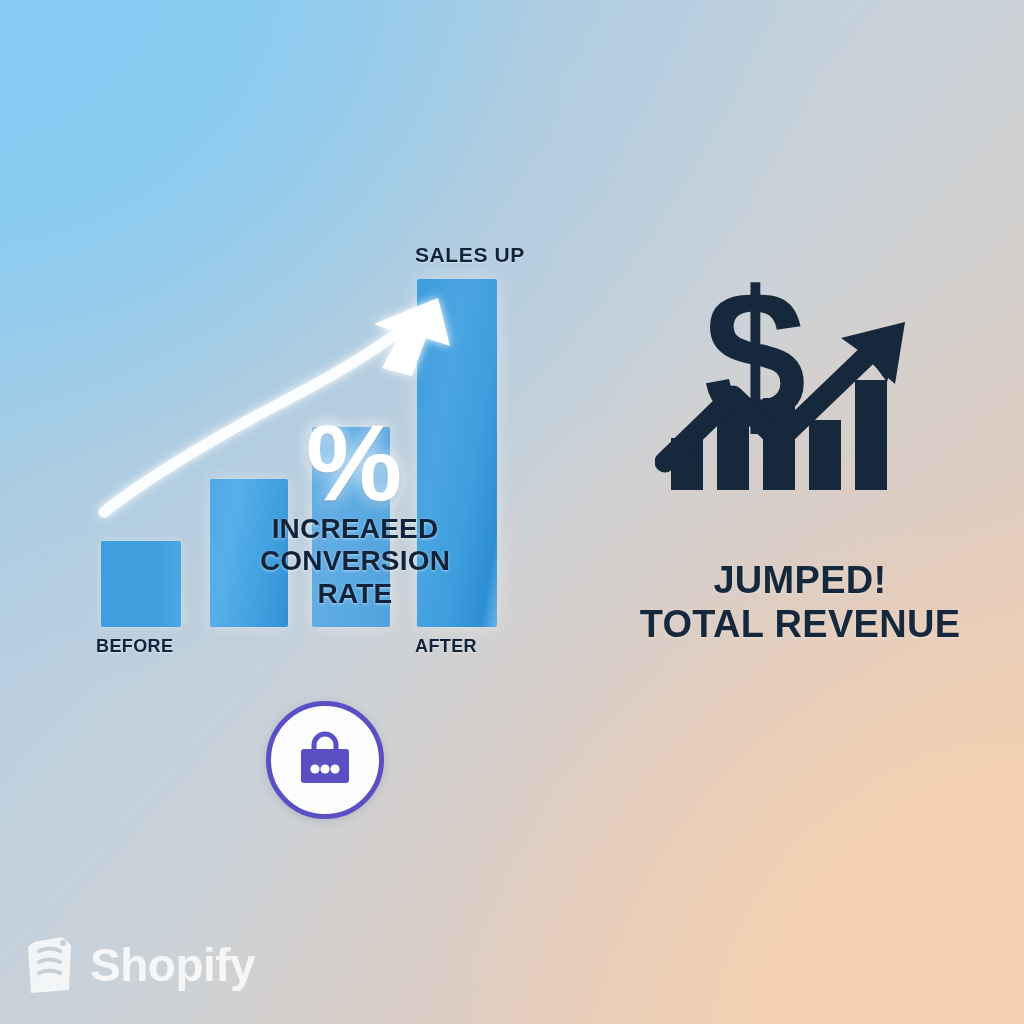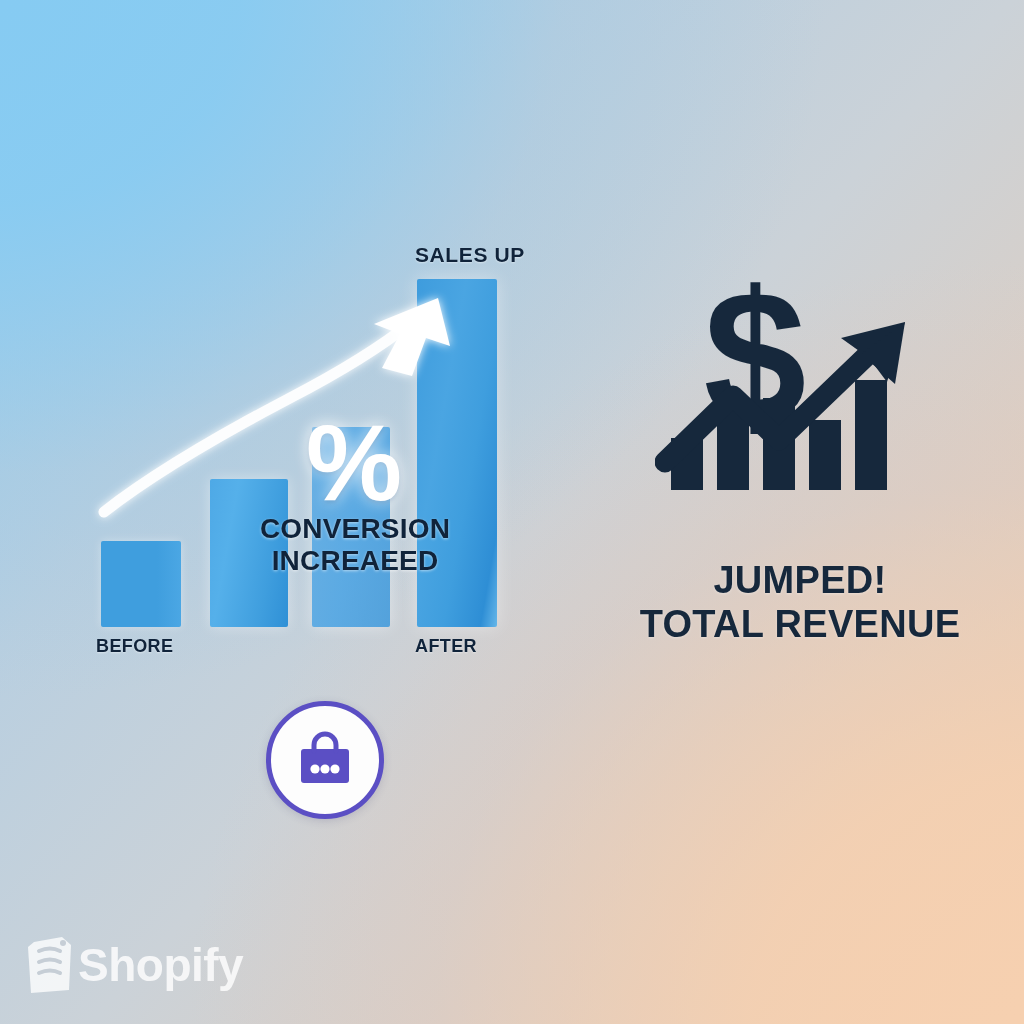--- a/index.html
+++ b/index.html
@@ -164,21 +164,21 @@
     box-shadow: 0 2px 8px rgba(60,60,110,0.18);
   }
 
   
   #shopify-logo {
     position: absolute;
     left: 22px;
     top: 934px;
     display: flex;
     align-items: center;
-    gap: 0;
+    gap: 12px;
     opacity: 0.82;
   }
   #shopify-wordmark {
     font-size: 46px;
     font-weight: bold;
     color: #ffffff;
     letter-spacing: -0.5px;
     line-height: 1;
   }
 </style>
@@ -204,22 +204,23 @@
           </feMerge>
         </filter>
       </defs>
       <path d="M 14 232 C 60 196, 120 160, 200 118 C 250 92, 292 66, 322 42" fill="none" stroke="#ffffff" stroke-width="11" stroke-linecap="round" filter="url(#arrowglow)" opacity="0.97"></path>
       <path d="M 348 18 L 284 44 L 310 54 L 292 88 L 322 96 L 336 58 L 360 66 Z" fill="#ffffff" filter="url(#arrowglow)"></path>
     </svg>
 
     <div id="percent-symbol">%</div>
 
     <div id="chart-caption">
+      <div>INCREAEED</div>
       <div>CONVERSION</div>
-      <div>INCREAEED</div>
+      <div>RATE</div>
     </div>
 
     <div id="label-sales-up">SALES UP</div>
     <div class="bar-axis-label" id="label-before">BEFORE</div>
     <div class="bar-axis-label" id="label-after">AFTER</div>
   </div>
 
   <div id="revenue-block">
 
     <svg id="revenue-icon" width="290" height="260" viewBox="0 0 290 260">

